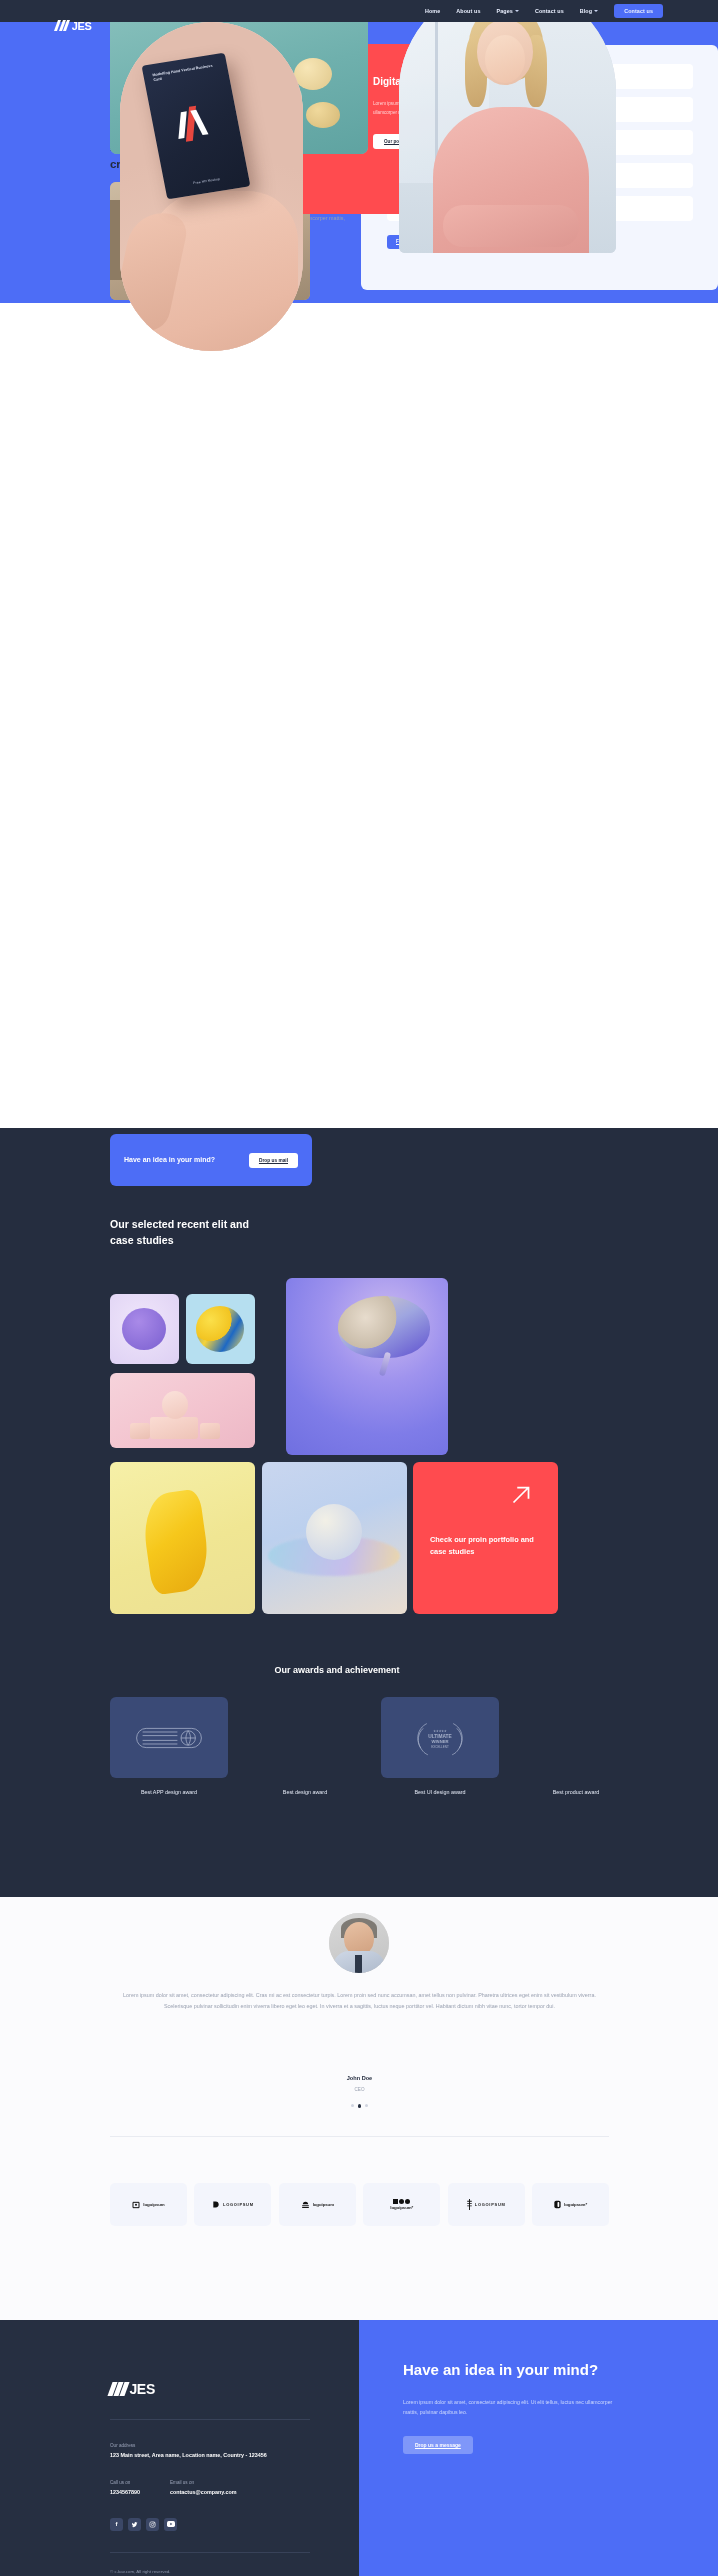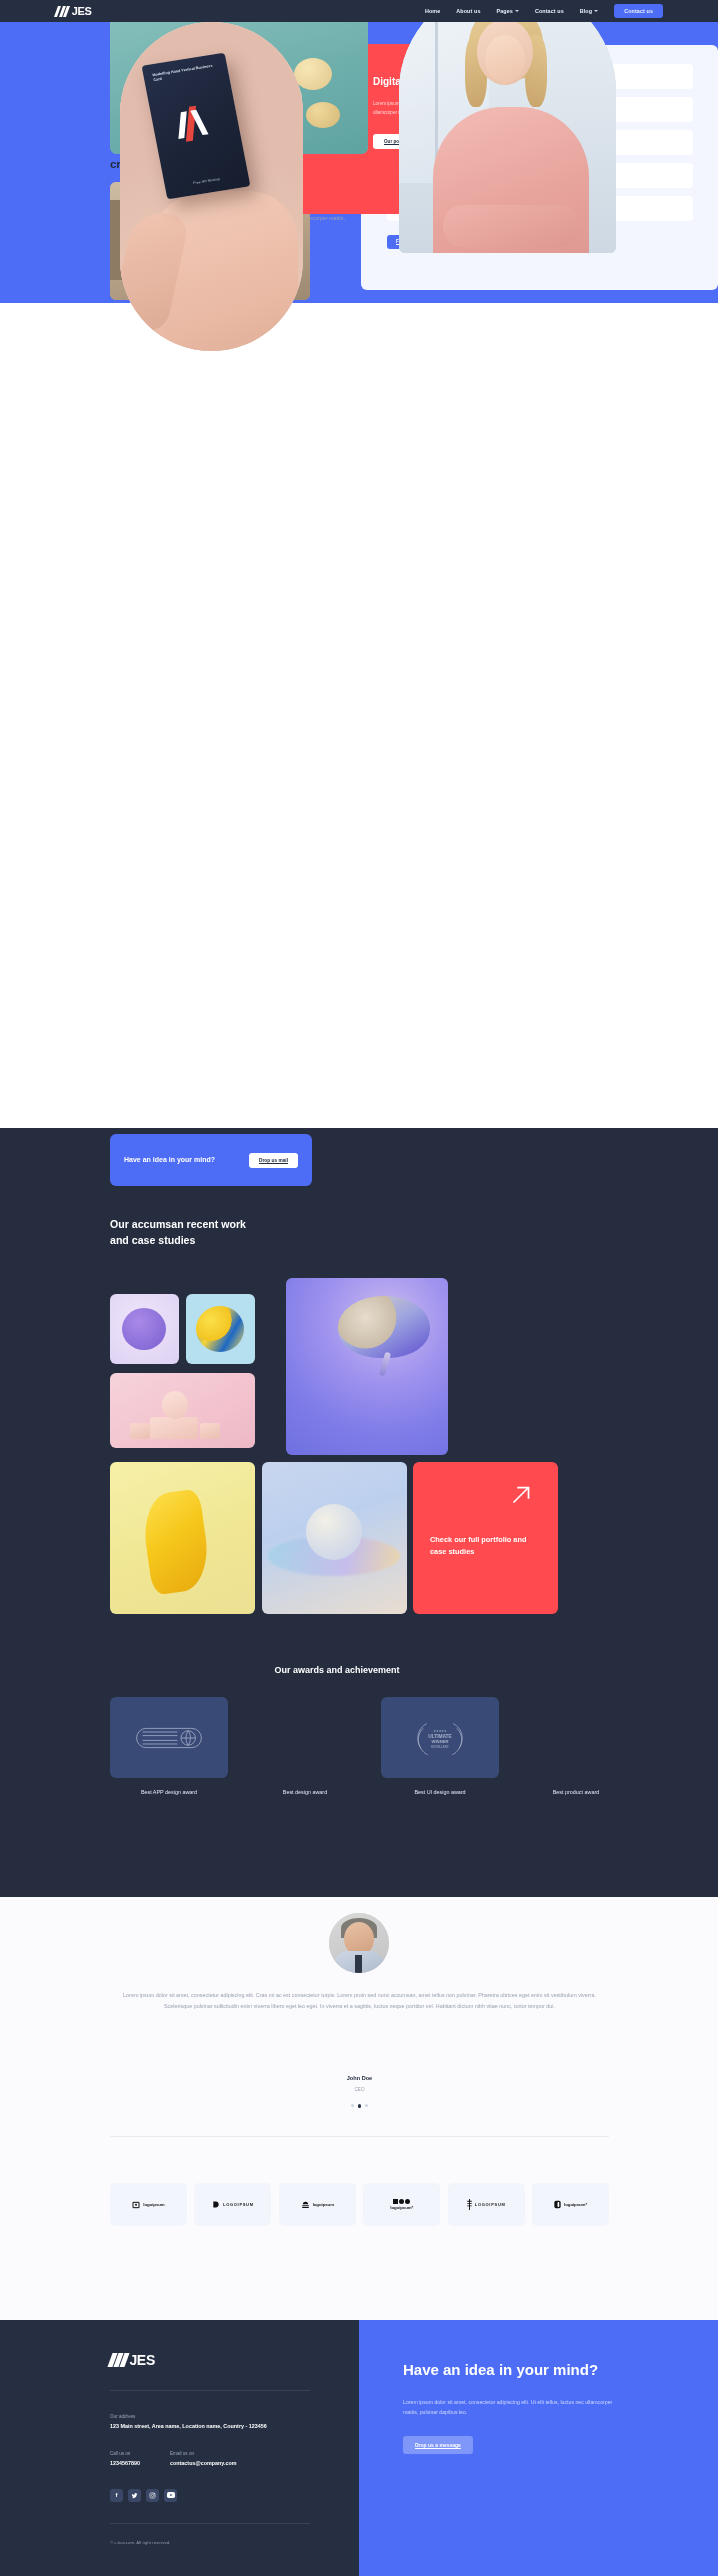--- a/index.html
+++ b/index.html
@@ -7,21 +7,21 @@
   body{
     width:719px;height:2576px;overflow:hidden;
     font-family:"Liberation Sans",sans-serif;
     background:#ffffff;color:#222b45;
   }
   .page{position:relative;width:719px;height:2576px;}
 
   
   .nav{position:absolute;top:0;left:0;width:719px;height:22px;background:#262f41;
        display:flex;align-items:center;z-index:30;}
-  .logo{display:flex;align-items:center;margin-left:56px;}
+  .logo{display:flex;align-items:center;margin-left:56px;margin-top:29px;}
   .logo .slashes{display:flex;gap:1.3px;margin-right:3px;}
   .logo .slashes i{display:block;width:3.4px;height:11px;background:#fff;transform:skewX(-20deg);}
   .logo .word{color:#fff;font-size:11px;font-weight:700;letter-spacing:-0.3px;}
   .nav-links{margin-left:auto;margin-right:56px;display:flex;align-items:center;gap:16px;}
   .nav-links a{color:#eaf0ff;font-size:5.4px;font-weight:600;text-decoration:none;
                display:flex;align-items:center;gap:2px;letter-spacing:0.1px;}
   .caret{width:0;height:0;border-left:2px solid transparent;border-right:2px solid transparent;
          border-top:2.6px solid #c9d4ef;display:inline-block;}
   .nav-cta{background:#4d6df6;color:#fff;font-size:5.4px;font-weight:600;
            padding:4px 10px;border-radius:3px;text-decoration:none;letter-spacing:0.1px;}
@@ -427,21 +427,21 @@
     <a class="svc-btn" href="#">Find more...</a>
   </div>
 
   <div class="dark-band"></div>
 
   <div class="idea">
     <div class="idea-h">Have an idea in your mind?</div>
     <a class="idea-btn" href="#">Drop us mail</a>
   </div>
 
-  <div class="pf-title">Our accumsan recent work and case studies</div>
+  <div class="pf-title">Our selected recent elit and case studies</div>
 
   <div class="tile t-purple">
       <div class="blob"></div>
     </div>
   <div class="tile t-blue">
       <div class="blob"></div>
     </div>
   <div class="tile t-pink">
       <div class="b2"></div>
       <div class="b3"></div>
@@ -458,21 +458,21 @@
   <div class="tile t-sphere">
       <div class="ring"></div>
       <div class="sp"></div>
     </div>
   <div class="tile t-red">
     <span class="arrow-ico">
       <svg width="30" height="30" viewBox="0 0 24 24" fill="none" stroke="#ffffff" stroke-width="1.4">
           <path d="M6 18L18 6M9 6h9v9"></path>
         </svg>
     </span>
-    <div class="txt">Check our full portfolio and case studies</div>
+    <div class="txt">Check our proin portfolio and case studies</div>
   </div>
 
   <div class="aw-title">Our awards and achievement</div>
 
   <div class="aw-card" style="left:110px">
     <span class="badge">
       <svg width="72" height="32" viewBox="0 0 120 52" fill="none" stroke="#dfe6f5" stroke-width="1.4">
         <rect x="6" y="10" width="108" height="32" rx="16"></rect>
           <circle cx="92" cy="26" r="12"></circle>
         <path d="M80 26h24M92 14c5 7 5 17 0 24M92 14c-5 7-5 17 0 24"></path>

